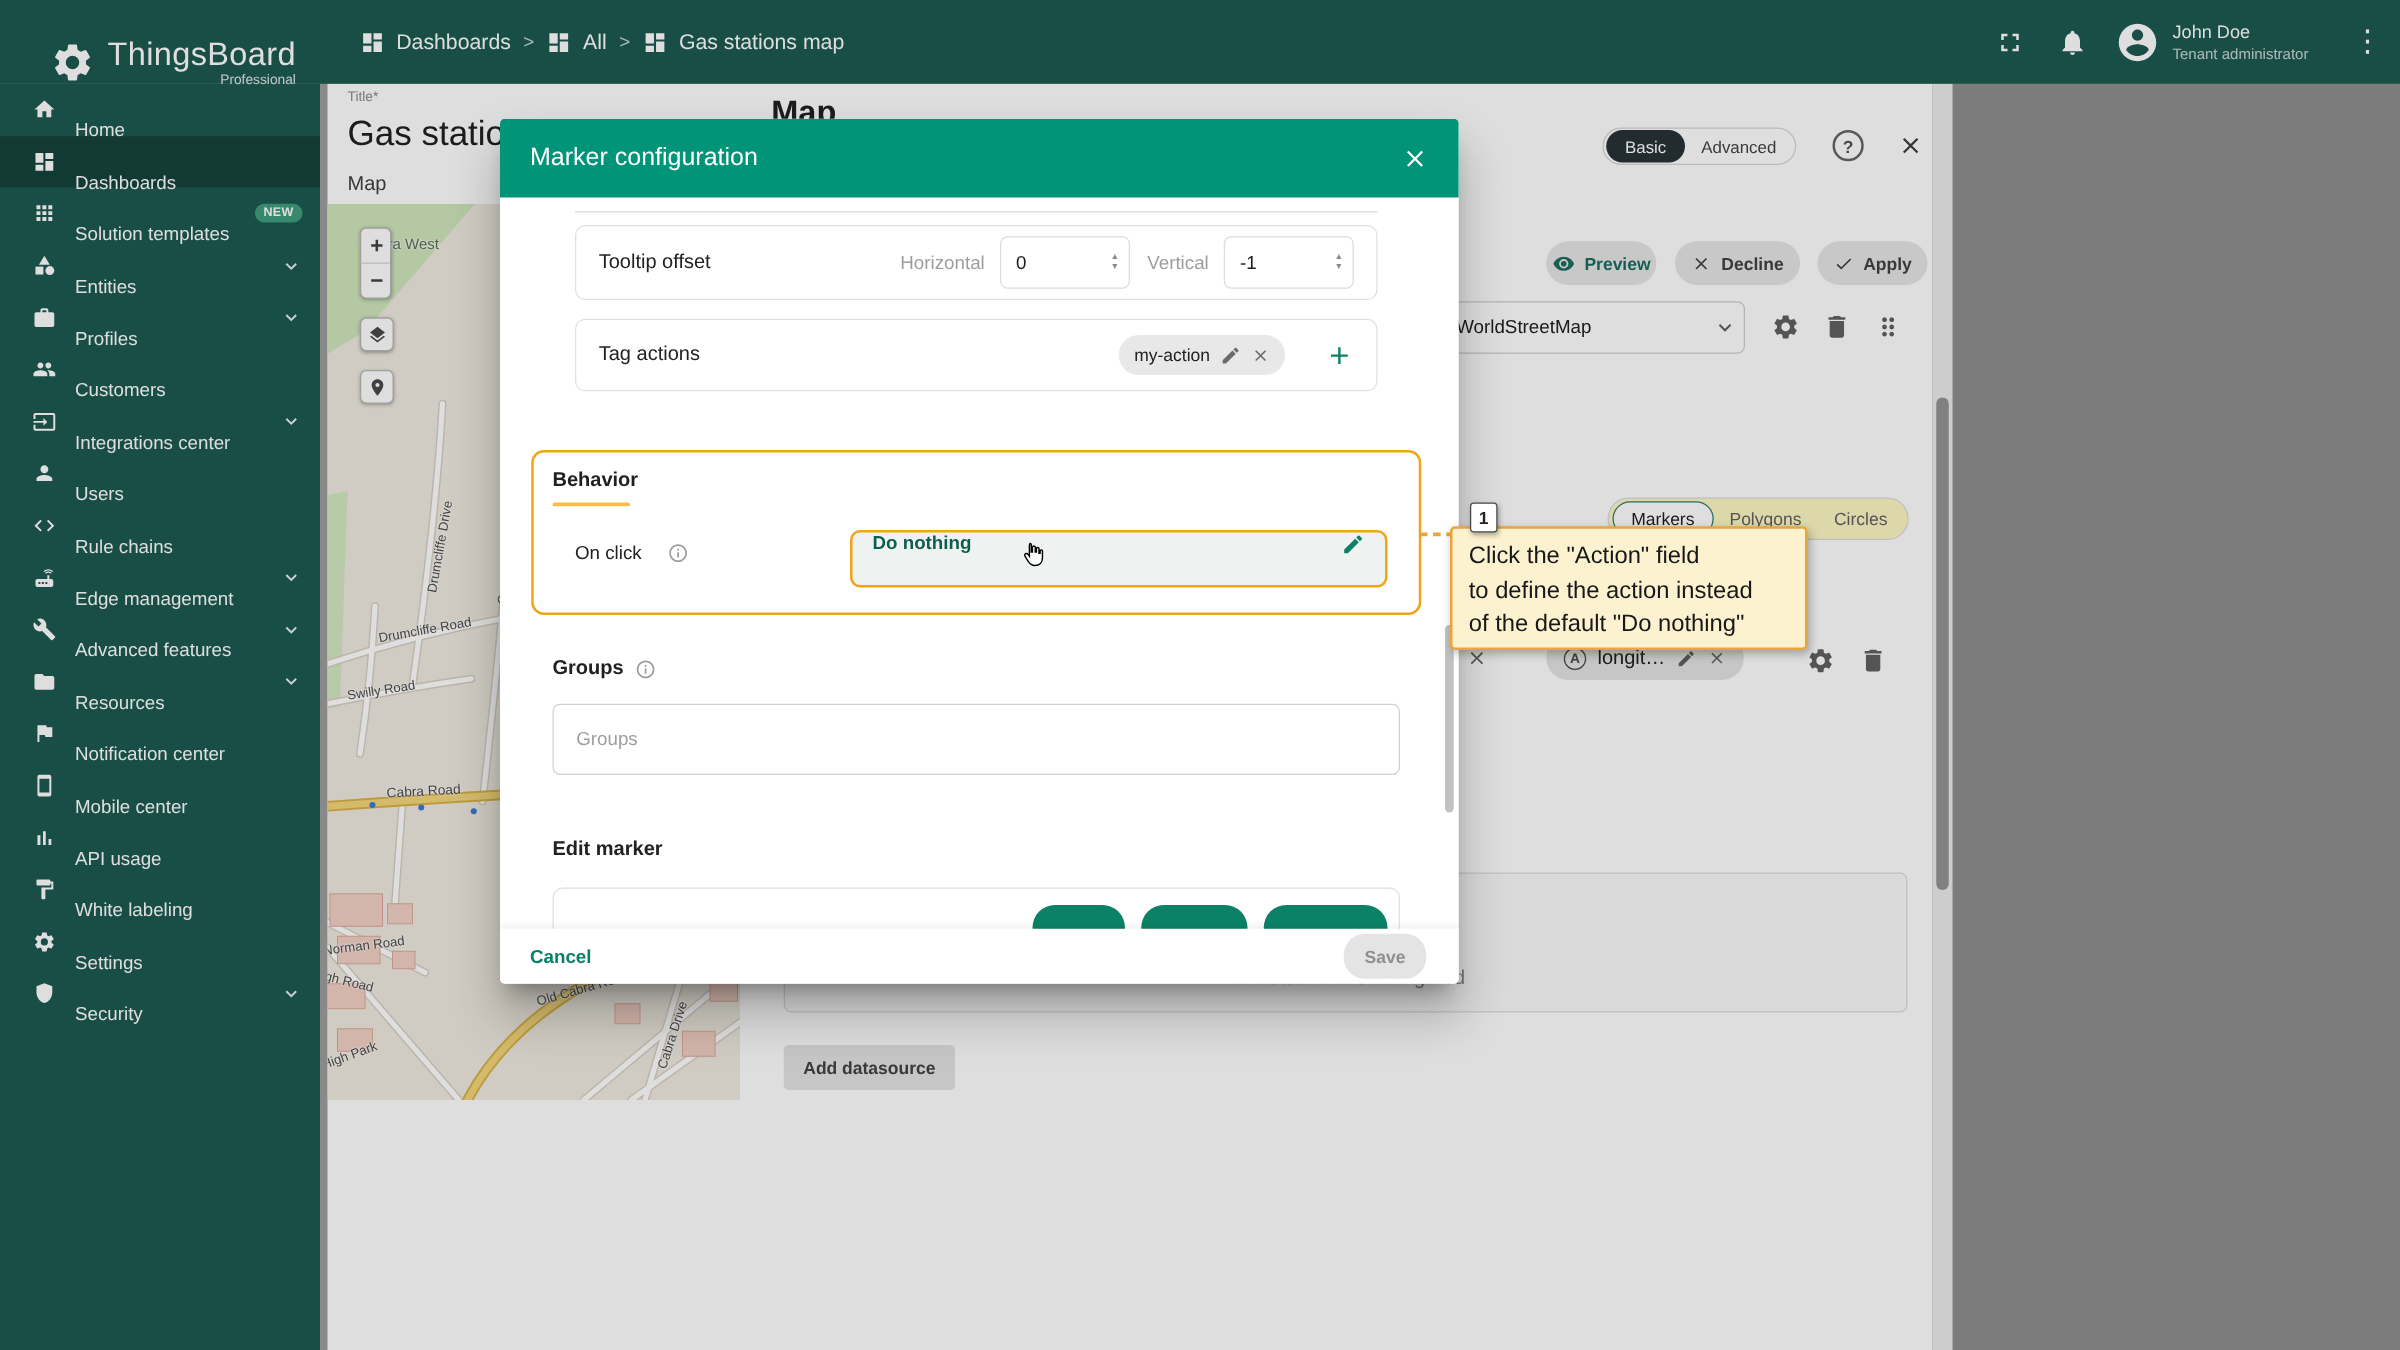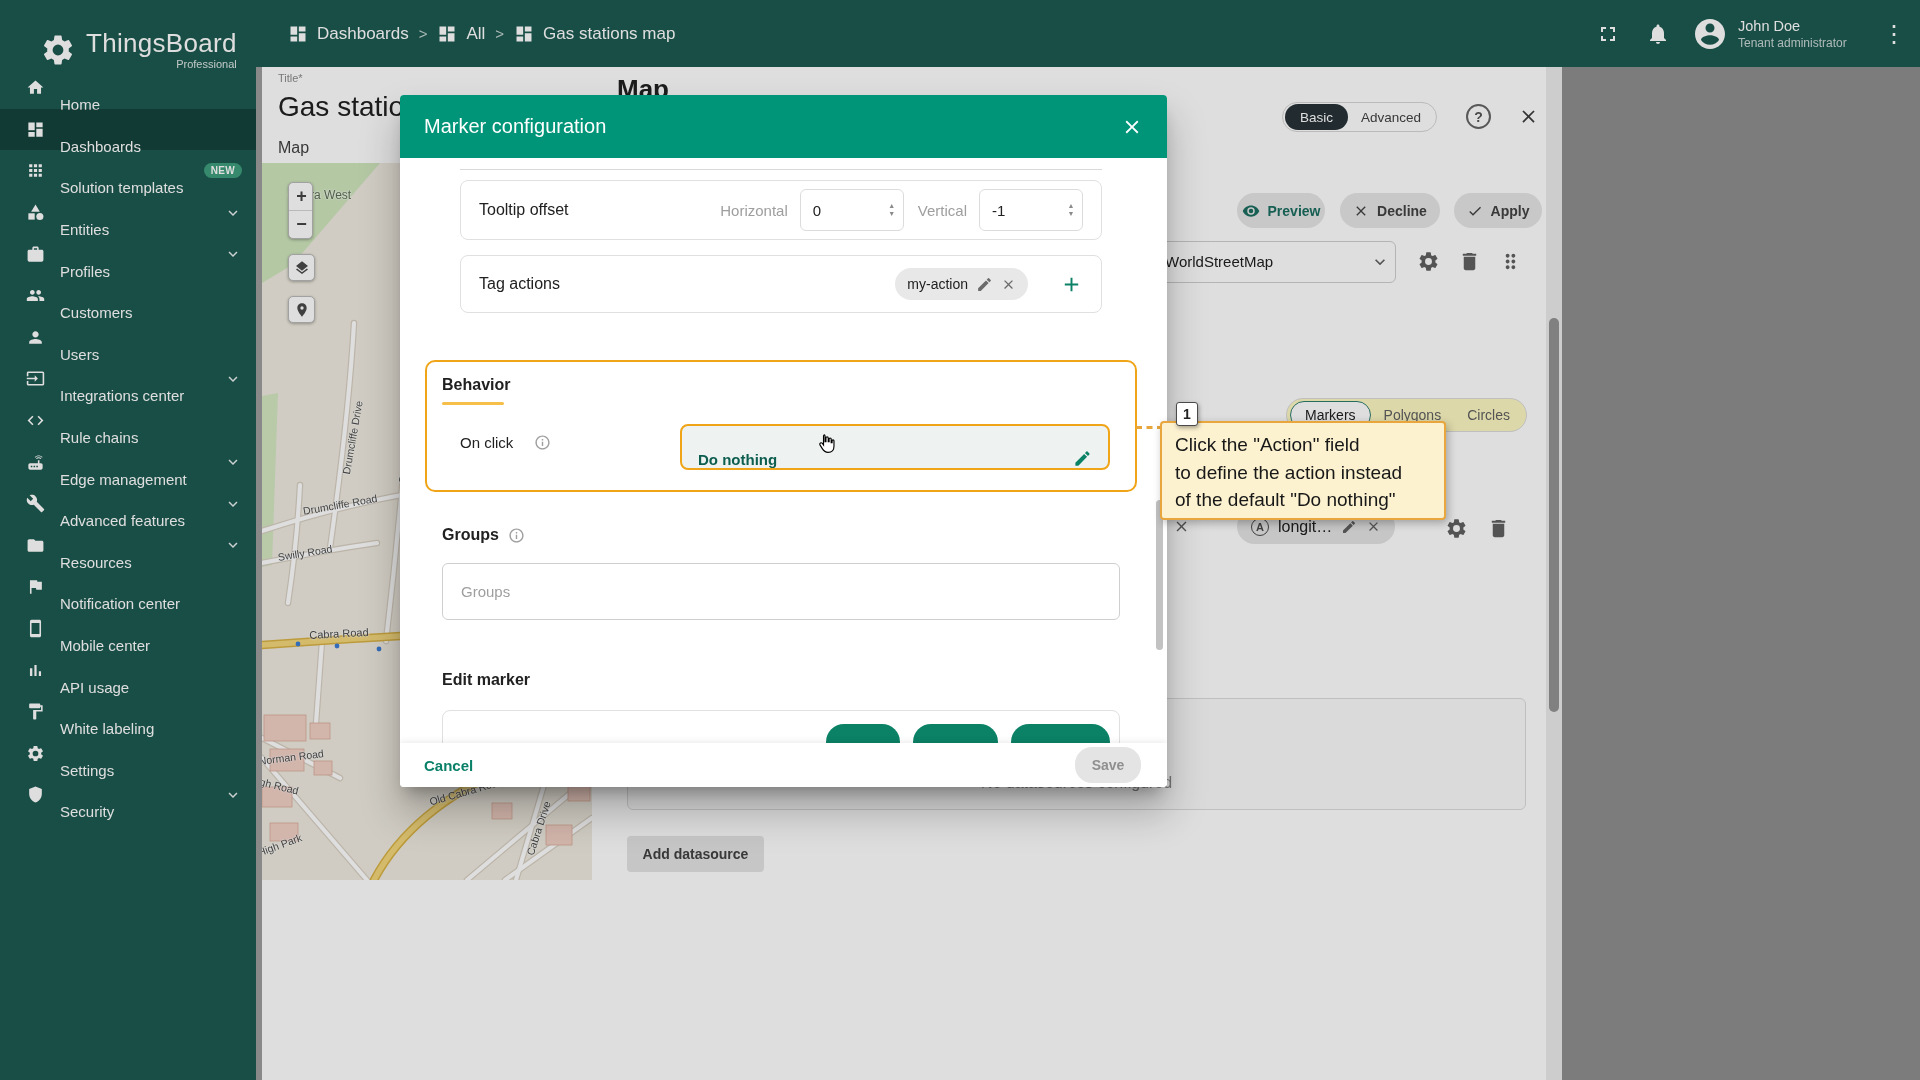--- a/index.html
+++ b/index.html
@@ -80,21 +80,21 @@
   .mcard-label { font-size:16px; color:#212121; flex:1; }
   .dim-label { font-size:15px; color:#9e9e9e; margin-right:12px; }
   .numfield { width:104px; height:42px; border:1px solid #dcdcdc; border-radius:6px; display:flex; align-items:center; margin-right:14px; }
   .numval { flex:1; padding-left:12px; font-size:15px; color:#212121; }
   .spin { display:flex; flex-direction:column; align-items:center; width:22px; color:#8a8a8a; font-size:7px; line-height:8px; cursor:pointer; }
   .tag-chip { height:32px; background:#e8e8e8; border-radius:16px; display:flex; align-items:center; gap:8px; padding:0 12px; font-size:14px; color:#212121; cursor:pointer; }
   .hl-box { position:absolute; left:25px; top:265px; width:712px; height:132px; border:2.5px solid #f0a519; border-radius:10px; background:#fff; }
   .sec-head { position:absolute; font-size:16px; font-weight:600; color:#212121; }
   .hl-underline { position:absolute; left:42px; top:307px; width:62px; height:3px; background:#f6bf4a; border-radius:2px; }
   .info-ic { position:absolute; width:17px; height:17px; color:#9e9e9e; }
-  .action-field { position:absolute; left:280px; top:329px; width:430px; height:46px; border:2px solid #f0a519; border-radius:8px; background:#eef3f1; display:flex; align-items:flex-end; padding:0 16px; cursor:pointer; }
+  .action-field { position:absolute; left:280px; top:329px; width:430px; height:46px; border:2px solid #f0a519; border-radius:8px; background:#eef3f1; display:flex; align-items:flex-start; padding:0 16px; cursor:pointer; }
   .action-value { flex:1; font-size:15px; font-weight:600; color:#0e5e50; }
   .groups-input { position:absolute; left:42px; top:468px; width:678px; height:57px; border:1px solid #cfcfcf; border-radius:6px; padding:0 18px; font-size:15px; color:#212121; font-family:inherit; outline:none; background:#fff; }
   .groups-input::placeholder { color:#9e9e9e; }
   .partial-card { position:absolute; left:42px; top:615px; width:678px; height:70px; border:1px solid #e0e0e0; border-radius:8px; overflow:hidden; }
   .green-pill { position:absolute; top:13px; height:36px; border-radius:18px; background:#0b8165; }
   #modal-footer { position:absolute; left:0; top:648px; width:767px; height:44px; background:#fff; display:flex; align-items:center; justify-content:space-between; padding:0 24px 0 24px; box-shadow:0 -2px 6px rgba(0,0,0,.07); z-index:5; }
   .cancel-btn { font-size:15px; font-weight:600; color:#0a8068; background:none; border:none; cursor:pointer; font-family:inherit; }
   .save-btn { width:66px; height:36px; border-radius:17px; background:#e4e4e4; color:#8f8f8f; font-size:14px; font-weight:600; border:none; font-family:inherit; margin-right:2px; }
   #modal-scroll-thumb { position:absolute; left:756px; top:405px; width:7px; height:150px; background:#c2c2c2; border-radius:4px; z-index:6; cursor:pointer; }
 
@@ -307,32 +307,32 @@
         </svg>
     </div>
     <div class="sb-item">
       <svg class="ic sb-ic">
           <use href="#i-people"></use>
         </svg>
       <span class="sb-label">Customers</span>
     </div>
     <div class="sb-item">
       <svg class="ic sb-ic">
-          <use href="#i-person"></use>
-        </svg>
-      <span class="sb-label">Users</span>
-    </div>
-    <div class="sb-item">
-      <svg class="ic sb-ic">
           <use href="#i-integr"></use>
         </svg>
       <span class="sb-label">Integrations center</span>
       <svg class="ic sb-chev">
           <use href="#i-chev"></use>
         </svg>
+    </div>
+    <div class="sb-item">
+      <svg class="ic sb-ic">
+          <use href="#i-person"></use>
+        </svg>
+      <span class="sb-label">Users</span>
     </div>
     <div class="sb-item">
       <svg class="ic sb-ic">
           <use href="#i-code"></use>
         </svg>
       <span class="sb-label">Rule chains</span>
     </div>
     <div class="sb-item">
       <svg class="ic sb-ic">
           <use href="#i-router"></use>

